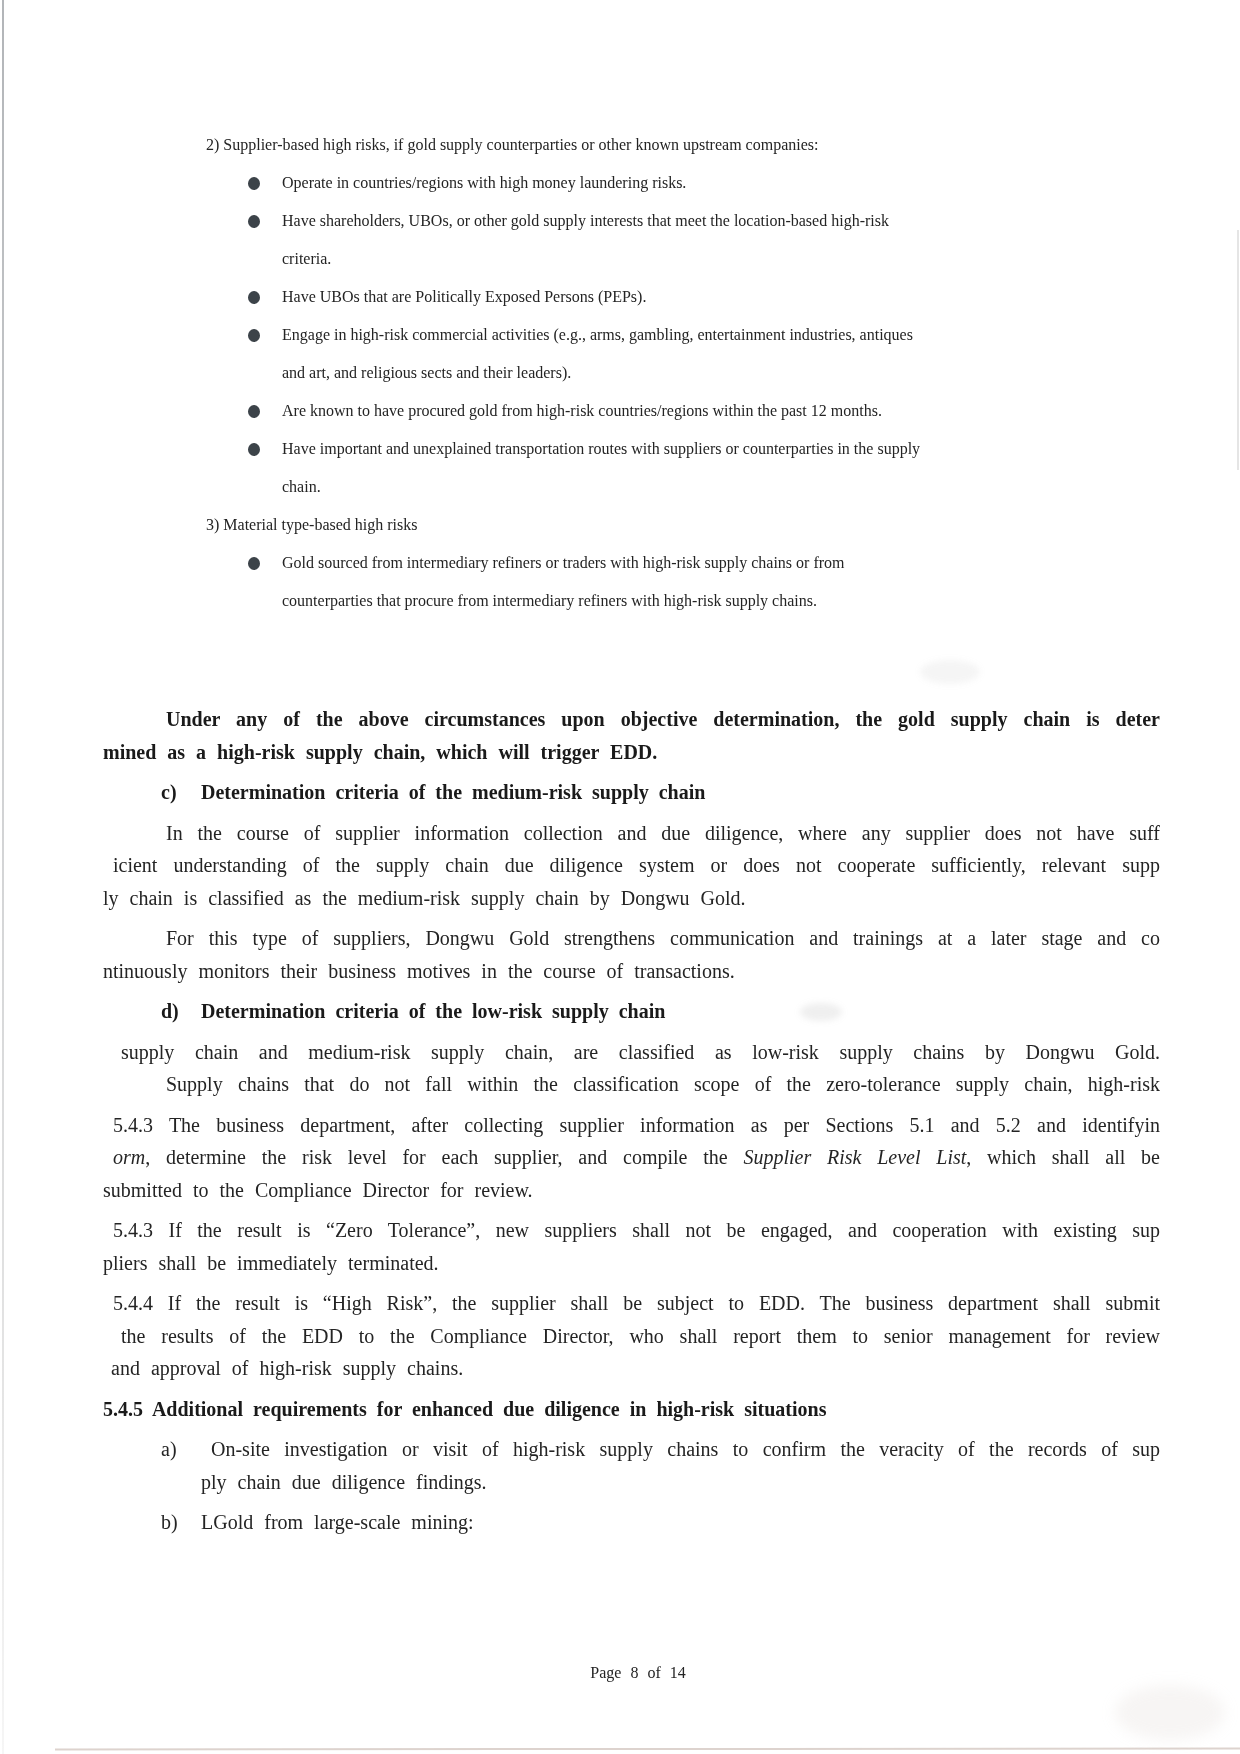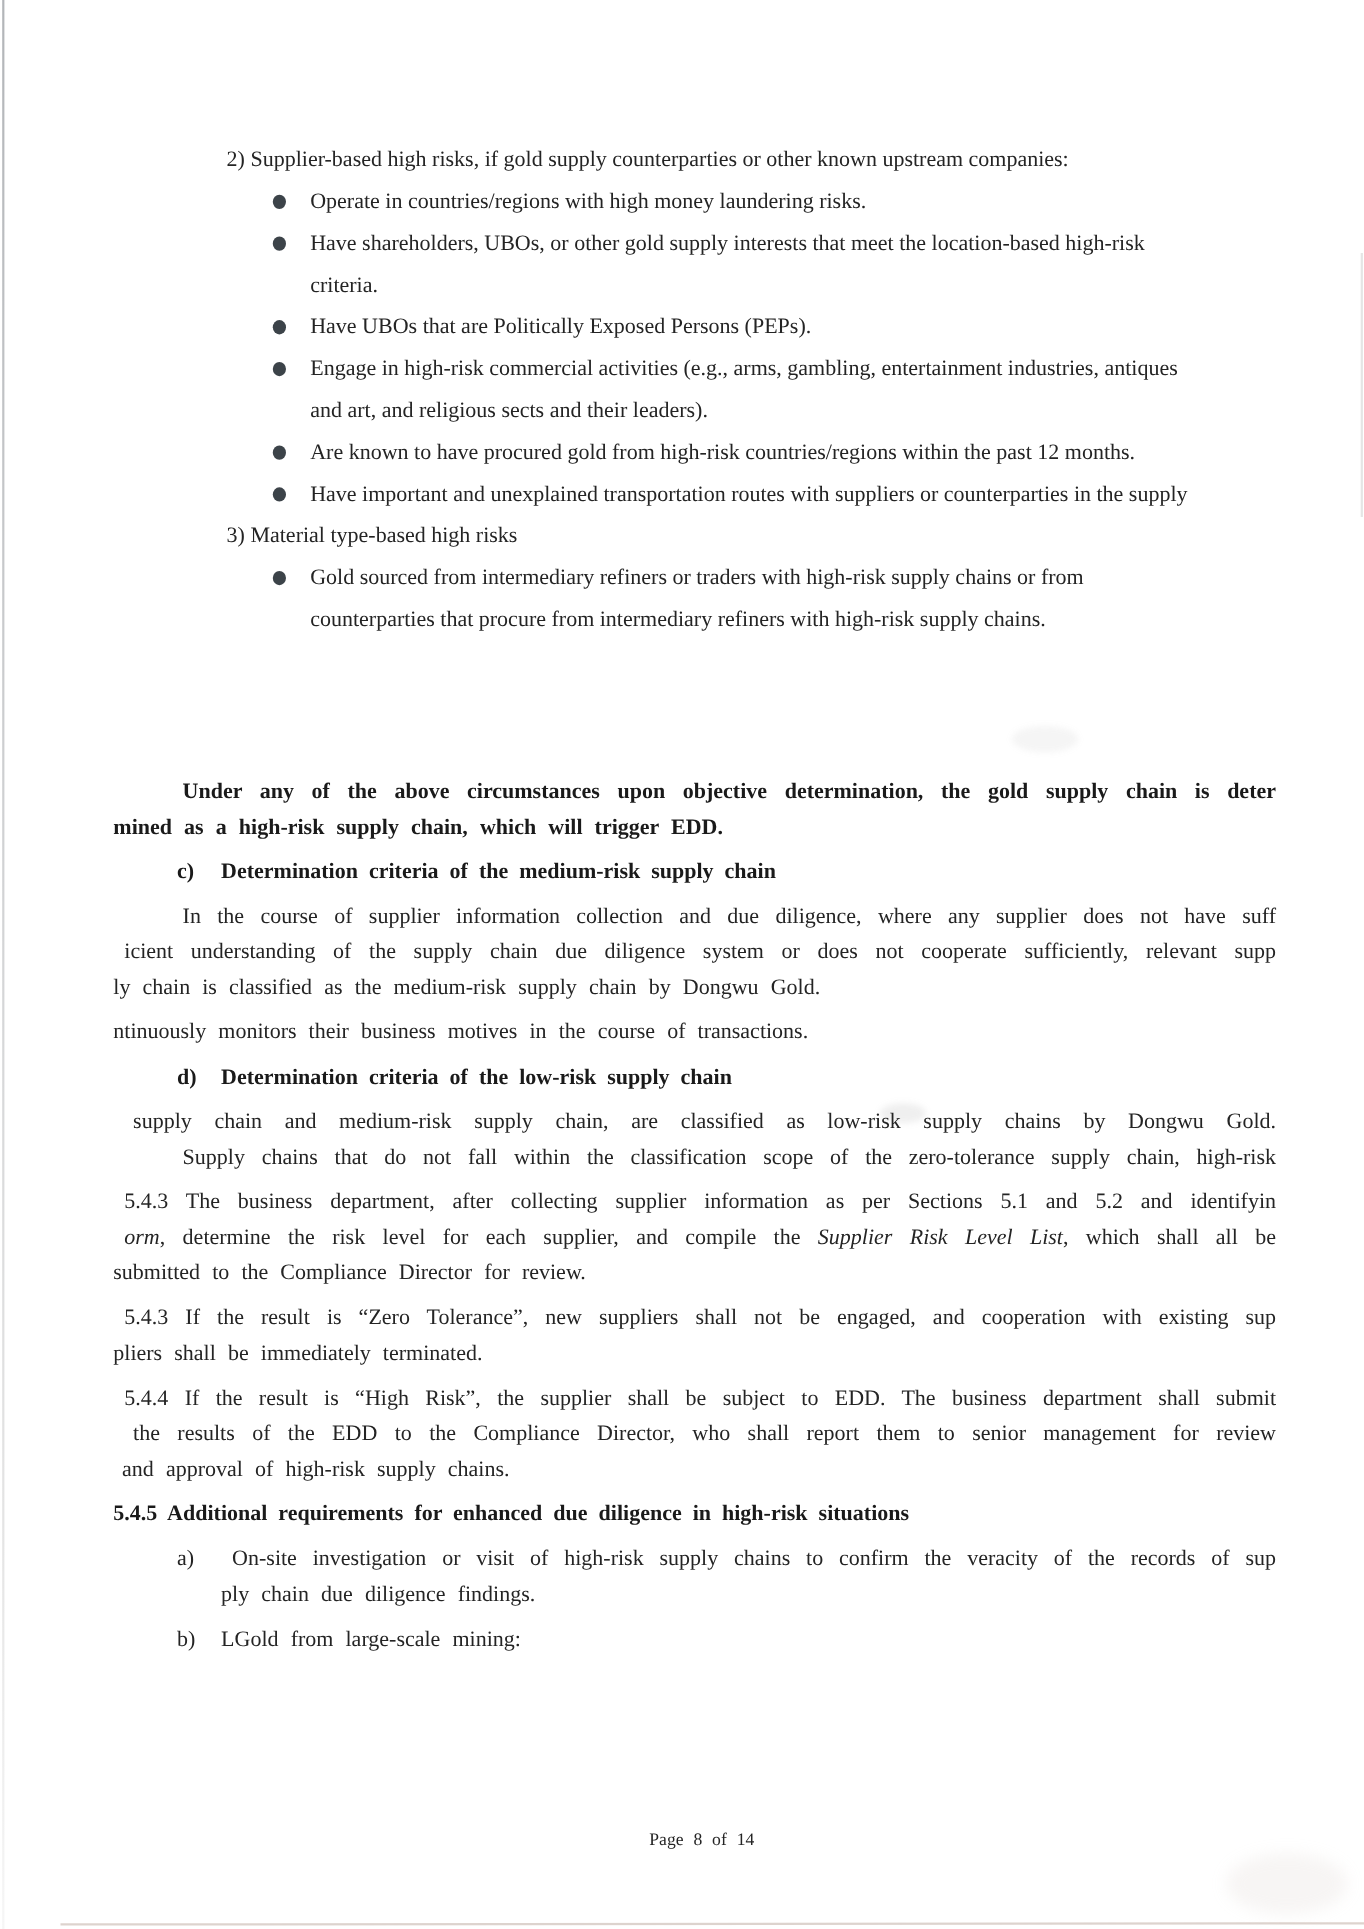--- a/index.html
+++ b/index.html
@@ -19,21 +19,21 @@
   }
   .edge-right {
     position:absolute; right:1px; top:230px; width:2px; height:240px;
     background:rgba(160,160,160,.28);
   }
   .smudge { position:absolute; border-radius:50%; filter:blur(3px); }
   .smudge.s1 { left:800px; top:1003px; width:42px; height:18px; background:rgba(120,120,120,.12); }
   .smudge.s2 { left:920px; top:660px; width:60px; height:24px; background:rgba(130,130,130,.08); }
   .smudge.s3 { left:1115px; top:1685px; width:110px; height:55px; background:rgba(205,192,186,.16); filter:blur(7px); }
   
-  .list-sec { position:absolute; left:103px; top:126px; width:1057px; font-size:20px; }
+  .list-sec { position:absolute; left:103px; top:126px; width:1057px; font-size:16px; }
   .ll { line-height:38px; white-space:nowrap; }
   .l-head { padding-left:103px; }
   .b-item { position:relative; padding-left:179px; }
   .b-marker {
     position:absolute; left:145px; top:13px; width:12px; height:13px;
     border-radius:50%; background:#3c4349;
   }
   
   .body-sec { position:absolute; left:103px; top:703px; width:1057px; font-size:20px; }
   .bl { line-height:32.5px; }
@@ -93,20 +93,21 @@
     </div>
 
     <div class="b-item">
       <span class="b-marker"></span>
       <div class="ll">Are known to have procured gold from high-risk countries/regions within the past 12 months.</div>
     </div>
 
     <div class="b-item">
       <span class="b-marker"></span>
       <div class="ll">Have important and unexplained transportation routes with suppliers or counterparties in the supply</div>
+      <div class="ll">chain.</div>
     </div>
 
     <div class="ll l-head">3) Material type-based high risks</div>
 
     <div class="b-item">
       <span class="b-marker"></span>
       <div class="ll">Gold sourced from intermediary refiners or traders with high-risk supply chains or from</div>
       <div class="ll">counterparties that procure from intermediary refiners with high-risk supply chains.</div>
     </div>
 
@@ -124,20 +125,21 @@
       <span>Determination criteria of the medium-risk supply chain</span>
     </div>
 
     <div class="para">
       <div class="bl j ind">In the course of supplier information collection and due diligence, where any supplier does not have suff</div>
       <div class="bl j">icient understanding of the supply chain due diligence system or does not cooperate sufficiently, relevant supp</div>
       <div class="bl ws nw">ly chain is classified as the medium-risk supply chain by Dongwu Gold.</div>
     </div>
 
     <div class="para">
+      <div class="bl j ind">For this type of suppliers, Dongwu Gold strengthens communication and trainings at a later stage and co</div>
       <div class="bl ws nw">ntinuously monitors their business motives in the course of transactions.</div>
     </div>
 
     <div class="para bl bold ws5 hang nw">
       <span class="hang-label">d)</span>
       <span>Determination criteria of the low-risk supply chain</span>
     </div>
 
     <div class="para">
       <div class="bl j ind-sm">supply chain and medium-risk supply chain, are classified as low-risk supply chains by Dongwu Gold.</div>

